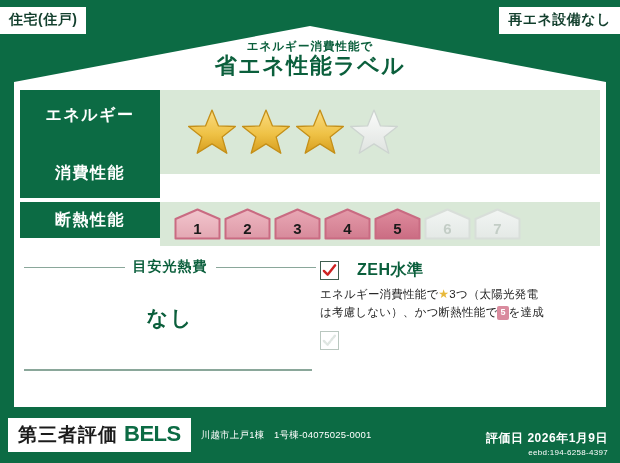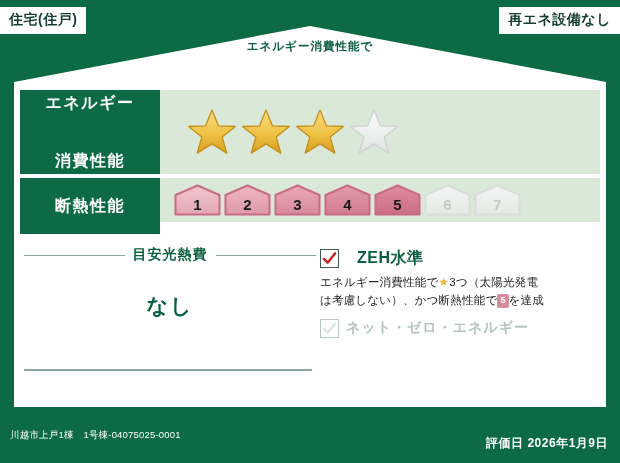--- a/index.html
+++ b/index.html
@@ -54,23 +54,23 @@
   .perf-label{
     width:140px;flex:none;
     background:#0c6b44;color:#fff;
     font-weight:bold;font-size:16px;letter-spacing:1.5px;
     display:flex;flex-direction:column;align-items:center;justify-content:center;
     line-height:1.35;
     text-align:center;
   }
   .perf-body{flex:1;background:#d9e8d7;display:flex;align-items:center;}
 
-  #row-energy .perf-label{height:84px;gap:36px;}
+  #row-energy .perf-label{height:108px;gap:36px;}
   #row-energy .perf-body{height:84px;padding-left:26px;gap:2px;}
-  #row-insul .perf-label{height:56px;}
+  #row-insul .perf-label{height:36px;}
   #row-insul .perf-body{height:44px;padding-left:14px;gap:3px;}
 
   .star{width:52px;height:50px;flex:none;}
 
   .house{
     position:relative;width:47px;height:32px;flex:none;
     display:flex;align-items:flex-end;justify-content:center;
   }
   .house svg{position:absolute;inset:0;width:100%;height:100%;}
   .house span{
@@ -157,20 +157,21 @@
   <span>再エネ設備なし</span>
 </div>
 
 <div class="roof">
   <svg viewBox="0 0 592 58" preserveAspectRatio="none" aria-hidden="true">
     <polygon points="296,0 592,56 592,58 0,58 0,56" fill="#ffffff"></polygon>
   </svg>
 </div>
 <div class="roof-title">
   <div class="roof-sub">エネルギー消費性能で</div>
+  <div class="roof-main">省エネ性能ラベル</div>
 </div>
 
 <div class="card">
 
   <div class="perf-row" id="row-energy">
     <div class="perf-label">
       <span>エネルギー</span>
       <span>消費性能</span>
     </div>
     <div class="perf-body" id="stars-container">
@@ -335,25 +336,29 @@
         <span>エネルギー消費性能で</span><span class="mini-star">★</span><span>3つ（太陽光発電</span><br>
         <span>は考慮しない）、かつ断熱性能で</span><span class="mini-house">5</span><span>を達成</span>
       </p>
 
       <div class="nze-line">
         <span class="chk off">
           <svg viewBox="0 0 16 16" aria-hidden="true">
             <path d="M2 8.5 L6 12.5 L14 2.5" fill="none" stroke="#dfe6e2" stroke-width="2.6" stroke-linecap="round" stroke-linejoin="round" stroke-dasharray="2 2"></path>
           </svg>
         </span>
-        <span class="nze-label">ネット・ゼロ・エネルギー</span>
       </div>
 
     </div>
   </div>
 </div>
 
 <div class="footer">
+  <div class="bels-box">
+    <span class="bels-jp">第三者評価</span>
+    <span class="bels-en">BELS</span>
+  </div>
   <div class="addr">川越市上戸1棟　1号棟-04075025-0001</div>
   <div class="foot-right">
     <div class="eval-date">評価日 2026年1月9日</div>
+    <div class="eval-code">eebd:194-6258-4397</div>
   </div>
 </div>
 
 </body></html>

